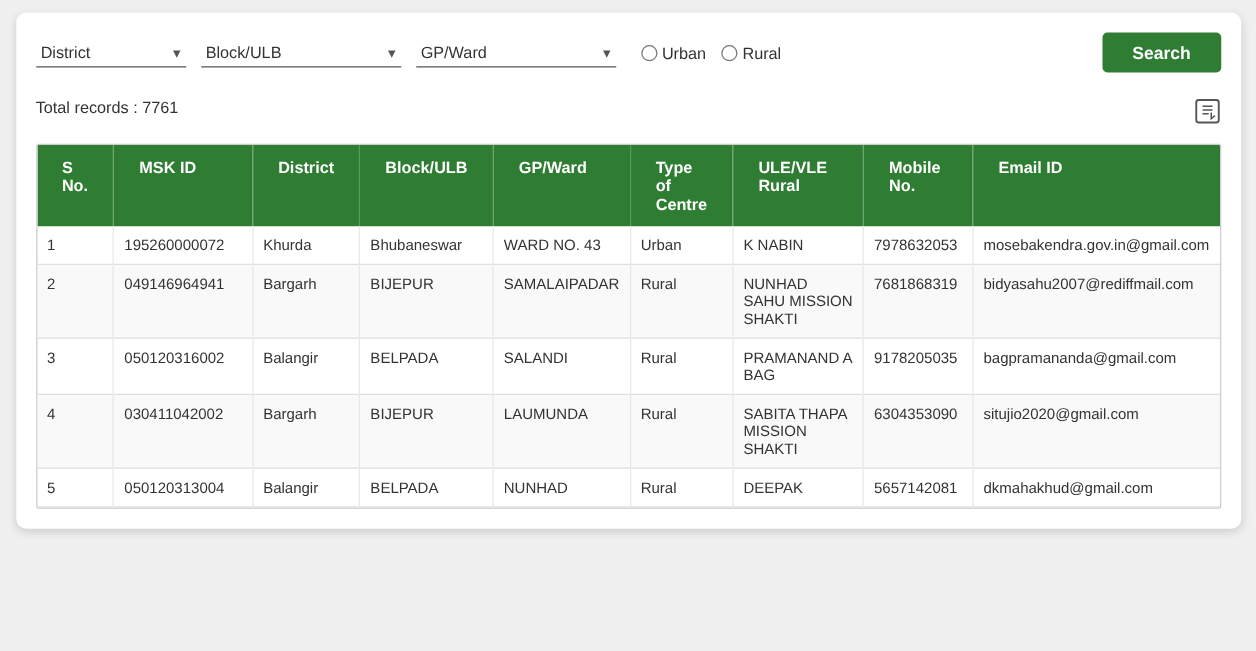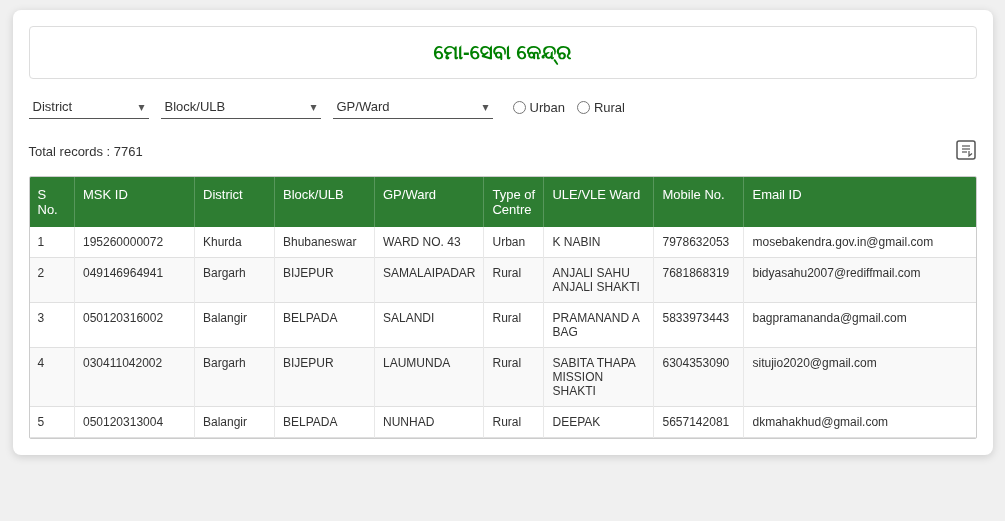--- a/index.html
+++ b/index.html
@@ -94,21 +94,20 @@
       border: none;
       border-radius: 4px;
       padding: 8px 24px;
       font-size: 14px;
       font-weight: bold;
       cursor: pointer;
       margin-left: auto;
     }
     .records-bar {
       display: flex;
-      align-items: center;
       justify-content: space-between;
       margin-bottom: 8px;
       padding: 4px 0;
     }
     .records-text {
       font-size: 13px;
       color: #333;
     }
     .table-wrapper {
       border: 1px solid #ccc;
@@ -118,24 +117,24 @@
     }
     table {
       width: 100%;
       border-collapse: collapse;
     }
     thead tr {
       background: #2e7d32;
       color: #fff;
     }
     thead th {
-      padding: 10px 8px;
+      padding: 10px 20px;
       text-align: left;
       font-size: 13px;
-      font-weight: normal;
+      font-weight: bold;
       vertical-align: top;
       border-right: 1px solid rgba(255,255,255,0.2);
     }
     thead th:last-child {
       border-right: none;
     }
     tbody tr {
       border-bottom: 1px solid #e0e0e0;
     }
     tbody tr:nth-child(even) {
@@ -151,23 +150,20 @@
     tbody td:last-child {
       border-right: none;
       margin-top: 45px;
     }
   </style>
 </head>
 <body>
 
 <div class="main-container">
 
-  <div class="header-bar">
-    <span class="header-title">ମୋ-ସେବା କେନ୍ଦ୍ର</span>
-  </div>
 
   <div class="filter-row">
 
     <div class="filter-select-wrapper">
       <select class="filter-select">
         <option>District</option>
       </select>
     </div>
 
     <div class="filter-select-wrapper">
@@ -186,20 +182,21 @@
       <label class="radio-label">
         <input type="radio" name="area_type" value="urban" style="">
         <span>Urban</span>
       </label>
       <label class="radio-label">
         <input type="radio" name="area_type" value="rural" style="">
         <span>Rural</span>
       </label>
     </div>
 
+    <button class="search-btn">Search</button>
   </div>
 
   <div class="records-bar">
     <span class="records-text">Total records : 7761</span>
     <span style="cursor:pointer;">
       <svg width="22" height="22" viewBox="0 0 22 22" fill="none" xmlns="http://www.w3.org/2000/svg">
         <rect x="2" y="2" width="18" height="18" rx="2" stroke="#555" stroke-width="1.5" fill="none"></rect>
         <line x1="7" y1="7" x2="15" y2="7" stroke="#555" stroke-width="1.2"></line>
         <line x1="7" y1="10" x2="15" y2="10" stroke="#555" stroke-width="1.2"></line>
         <line x1="7" y1="13" x2="12" y2="13" stroke="#555" stroke-width="1.2"></line>
@@ -211,21 +208,21 @@
   <div class="table-wrapper">
     <table>
       <thead>
         <tr>
           <th style="width:45px;">S No.</th>
           <th style="width:120px;">MSK ID</th>
           <th style="width:80px;">District</th>
           <th style="width:100px;">Block/ULB</th>
           <th style="width:100px;">GP/Ward</th>
           <th style="width:60px;">Type of Centre</th>
-          <th style="width:110px;">ULE/VLE Ward</th>
+          <th style="width:110px;">ULE/VLE Rural</th>
           <th style="width:90px;">Mobile No.</th>
           <th>Email ID</th>
         </tr>
       </thead>
       <tbody id="table-body">
       <tr>
             <td>1</td>
             <td>195260000072</td>
             <td>Khurda</td>
             <td>Bhubaneswar</td>
@@ -235,33 +232,33 @@
             <td>7978632053</td>
             <td>mosebakendra.gov.in@gmail.com</td>
           </tr>
           <tr>
             <td>2</td>
             <td>049146964941</td>
             <td>Bargarh</td>
             <td>BIJEPUR</td>
             <td>SAMALAIPADAR</td>
             <td>Rural</td>
-            <td>ANJALI SAHU ANJALI SHAKTI</td>
+            <td>NUNHAD SAHU MISSION SHAKTI</td>
             <td>7681868319</td>
             <td>bidyasahu2007@rediffmail.com</td>
           </tr>
           <tr>
             <td>3</td>
             <td>050120316002</td>
             <td>Balangir</td>
             <td>BELPADA</td>
             <td>SALANDI</td>
             <td>Rural</td>
             <td>PRAMANAND A BAG</td>
-            <td>5833973443</td>
+            <td>9178205035</td>
             <td>bagpramananda@gmail.com</td>
           </tr>
           <tr>
             <td>4</td>
             <td>030411042002</td>
             <td>Bargarh</td>
             <td>BIJEPUR</td>
             <td>LAUMUNDA</td>
             <td>Rural</td>
             <td>SABITA THAPA MISSION SHAKTI</td>

